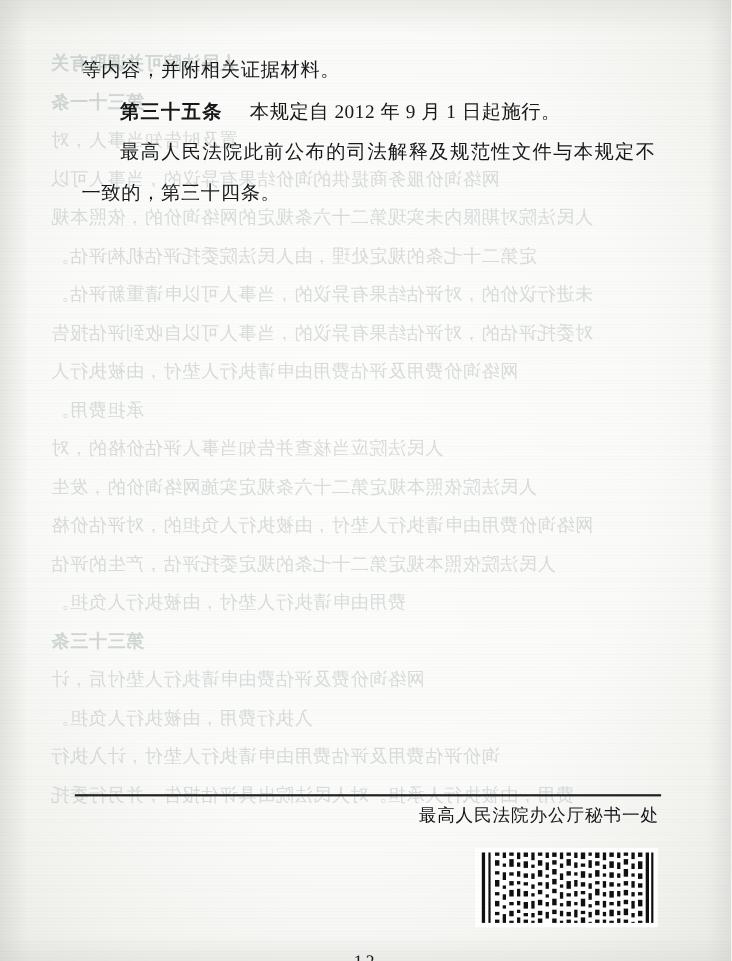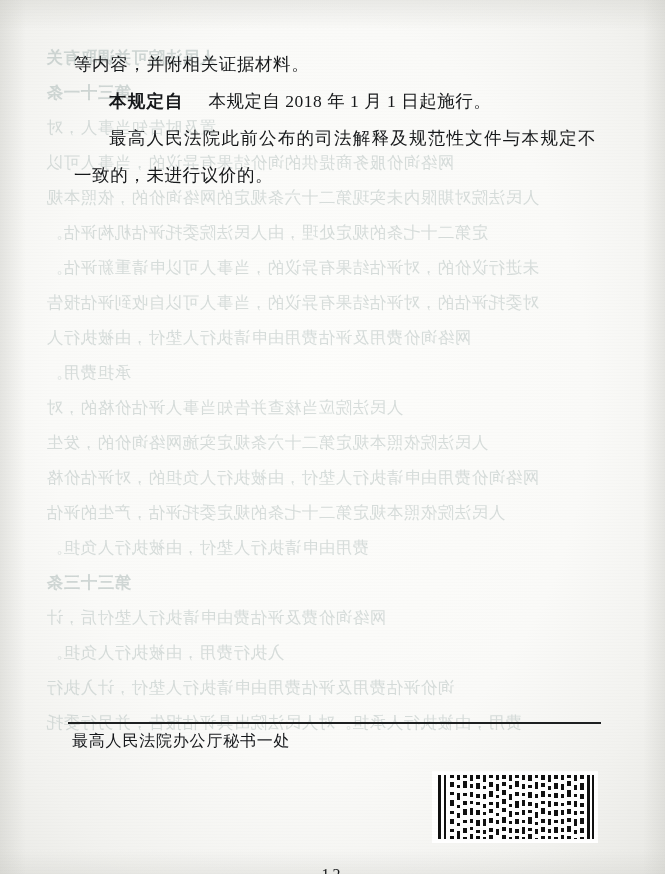--- a/index.html
+++ b/index.html
@@ -94,21 +94,21 @@
     height: 0;
     border-top: 2px solid #1d1f20;
     z-index: 4;
   }
   .footer-row {
     position: absolute;
     left: 72px;
     top: 731px;
     width: 527px;
     display: flex;
-    justify-content: space-between;
+    justify-content: flex-end;
     align-items: baseline;
     z-index: 4;
     color: #15171a;
     font-size: 16px;
     letter-spacing: 0.8px;
   }
   .footer-left { font-family: "DejaVu Sans", sans-serif; }
   .footer-right { font-family: "DejaVu Sans", sans-serif; }
 
   
@@ -180,26 +180,26 @@
   <div class="content">
     <div class="doc-text">
 
       <p class="para">
         <span>等内容，并附相关证据材料。</span>
       </p>
 
 
 
       <p class="para indent">
-        <span class="art-label">本规定自</span>
-        &nbsp;&nbsp;&nbsp;<span class="num">本规定自 2018 年 1 月 1 日起施行。</span>
+        <span class="art-label">第三十五条</span>
+        &nbsp;&nbsp;&nbsp;<span class="num">本规定自 2012 年 9 月 1 日起施行。</span>
       </p>
 
       <p class="para indent">
-        <span>最高人民法院此前公布的司法解释及规范性文件与本规定不一致的，未进行议价的。</span>
+        <span>最高人民法院此前公布的司法解释及规范性文件与本规定不一致的，第三十四条。</span>
       </p>
 
     </div>
   </div>
 
   <div class="footer-rule"></div>
 
   <div class="footer-row">
     <div class="footer-left">最高人民法院办公厅秘书一处</div>
   </div>

